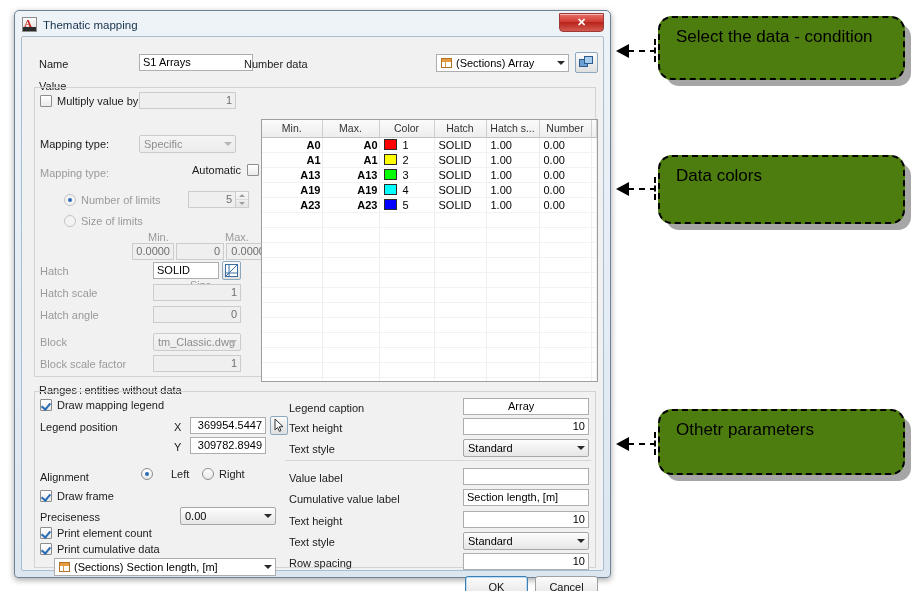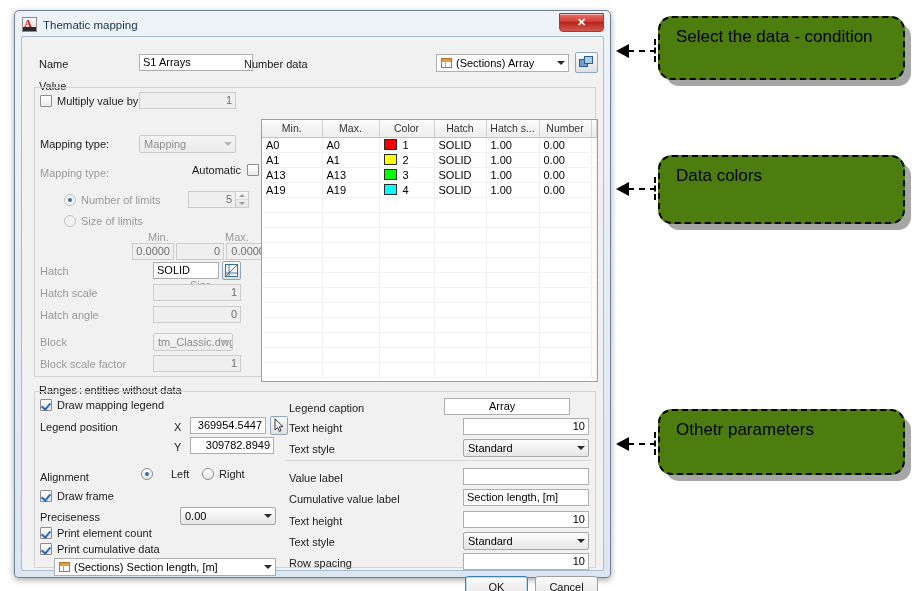--- a/index.html
+++ b/index.html
@@ -180,21 +180,21 @@
   }
   table.grid td {
     height:14px;
     border-right:1px solid #eeeeee;
     border-bottom:1px solid #f2f2f2;
     padding-left:4px;
     font-size:11px;
     color:#000;
     white-space:nowrap; overflow:hidden;
   }
-  td.bold { font-weight:normal; }
+  td.bold { font-weight:bold;text-align:right; }
   .swatch {
     display:inline-block; width:13px;height:11px;
     border:1px solid #2a2a2a; vertical-align:-1px; margin-right:6px;
   }
   .cellpad { padding-left:6px; }
 
   
   .hr { position:absolute; height:1px; background:#d6d6d6; }
 
   
@@ -286,21 +286,21 @@
     <div class="grp" style="left:12px; top:50px; width:562px; height:290px; border-top:1px solid #d3d3d3;"></div>
 
     <div class="chk" style="left:18px; top:58px;">
       <span class="box"></span>
       <span>Multiply value by:</span>
     </div>
     <div class="txtbox dis r" style="left:117px; top:55px; width:97px;">1</div>
 
     <span class="lbl" style="left:18px; top:101px;">Mapping type:</span>
     <div class="combo dis" style="left:117px; top:98px; width:97px;">
-      <span>Mapping</span>
+      <span>Specific</span>
       <span class="arrow"></span>
     </div>
 
     <span class="lbl dim" style="left:18px; top:130px;">Mapping type:</span>
     <div class="chk right-box" style="left:170px; top:127px;">
       <span class="box"></span>
       <span class="dim">Automatic</span>
     </div>
 
     <div class="radio on dim" style="left:42px; top:157px;">
@@ -339,21 +339,21 @@
       </svg>
     </div>
 
     <span class="lbl dim" style="left:18px; top:250px;">Hatch scale</span>
     <div class="txtbox dis r" style="left:131px; top:247px; width:88px;">1</div>
 
     <span class="lbl dim" style="left:18px; top:272px;">Hatch angle</span>
     <div class="txtbox dis r" style="left:131px; top:269px; width:88px;">0</div>
 
     <span class="lbl dim" style="left:18px; top:299px;">Block</span>
-    <div class="combo dis" style="left:131px; top:296px; width:80px;">
+    <div class="combo dis" style="left:131px; top:296px; width:88px;">
       <span>tm_Classic.dwg</span>
       <span class="arrow"></span>
     </div>
 
     <span class="lbl dim" style="left:18px; top:321px;">Block scale factor</span>
     <div class="txtbox dis r" style="left:131px; top:318px; width:88px;">1</div>
 
     <div class="chk" style="left:18px; top:347px;">
       <span class="box"></span>
       <span>Mark entities without data</span>
@@ -412,20 +412,29 @@
             <tr>
               <td class="bold">A19</td>
               <td class="bold">A19</td>
               <td class="cellpad"><span class="swatch" style="background:#00ffff"></span>4</td>
               <td>SOLID</td>
               <td>1.00</td>
               <td>0.00</td>
               <td></td>
             </tr>
             <tr>
+              <td class="bold">A23</td>
+              <td class="bold">A23</td>
+              <td class="cellpad"><span class="swatch" style="background:#0000ff"></span>5</td>
+              <td>SOLID</td>
+              <td>1.00</td>
+              <td>0.00</td>
+              <td></td>
+            </tr>
+            <tr>
               <td>&nbsp;</td>
               <td>&nbsp;</td>
               <td>&nbsp;</td>
               <td>&nbsp;</td>
               <td>&nbsp;</td>
               <td>&nbsp;</td>
               <td>&nbsp;</td>
             </tr>
             <tr>
               <td>&nbsp;</td>
@@ -540,21 +549,21 @@
 
     <span class="lbl" style="left:18px; top:384px;">Legend position</span>
     <span class="lbl" style="left:152px; top:384px;">X</span>
     <div class="txtbox r" style="left:168px; top:380px; width:76px;">369954.5447</div>
     <div class="smallbtn" style="left:248px; top:379px; width:18px; height:19px;">
       <svg width="11" height="13" viewBox="0 0 11 13">
         <path d="M1 0 L1 11 L3.6 8.4 L5.4 12.4 L7 11.6 L5.3 7.8 L9 7.6 Z" fill="#fff" stroke="#333" stroke-width="1"></path>
       </svg>
     </div>
     <span class="lbl" style="left:152px; top:404px;">Y</span>
-    <div class="txtbox r" style="left:168px; top:400px; width:84px;">309782.8949</div>
+    <div class="txtbox r" style="left:168px; top:400px; width:76px;">309782.8949</div>
 
     <span class="lbl" style="left:18px; top:434px;">Alignment</span>
     <div class="radio on" style="left:119px; top:431px;gap:13px;">
       <span class="dot"></span>
       <span>Left</span>
     </div>
     <div class="radio" style="left:180px; top:431px;">
       <span class="dot"></span>
       <span>Right</span>
     </div>
@@ -577,21 +586,21 @@
     <div class="chk on" style="left:18px; top:506px;">
       <span class="box"></span>
       <span>Print cumulative data</span>
     </div>
     <div class="combo white" style="left:32px; top:521px; width:222px;">
       <span class="gicon"></span><span>(Sections) Section length, [m]</span>
       <span class="arrow"></span>
     </div>
 
     <span class="lbl" style="left:267px; top:365px;">Legend caption</span>
-    <div class="txtbox" style="left:422px; top:361px; width:126px;padding-left:44px;">Array</div>
+    <div class="txtbox" style="left:441px; top:361px; width:126px;padding-left:44px;">Array</div>
 
     <span class="lbl" style="left:267px; top:385px;">Text height</span>
     <div class="txtbox r" style="left:441px; top:381px; width:126px;">10</div>
 
     <span class="lbl" style="left:267px; top:406px;">Text style</span>
     <div class="combo" style="left:441px; top:402px; width:126px;">
       <span>Standard</span>
       <span class="arrow"></span>
     </div>
 

